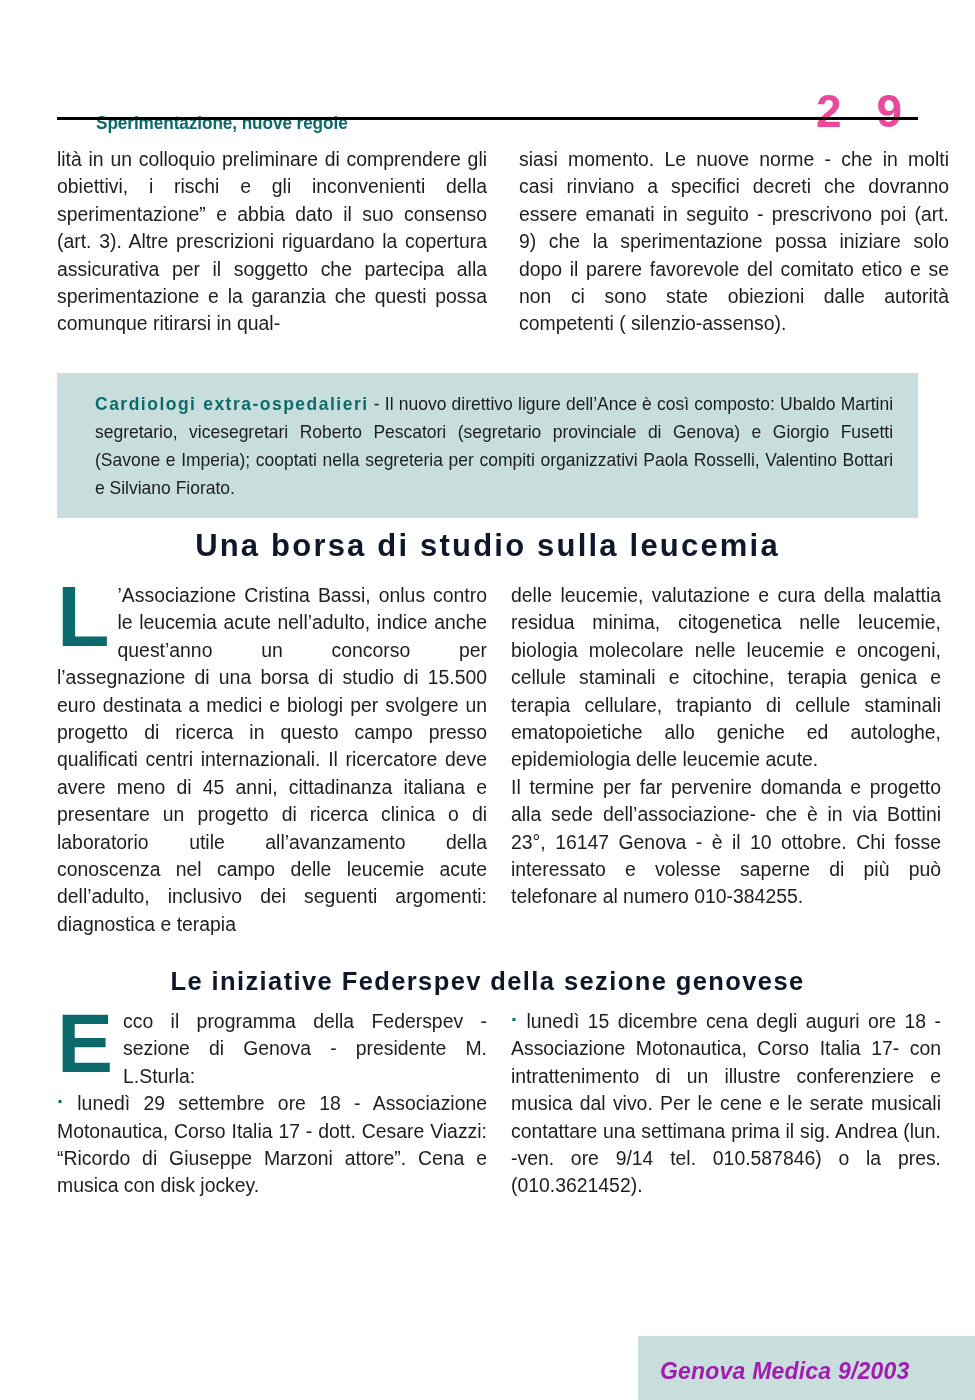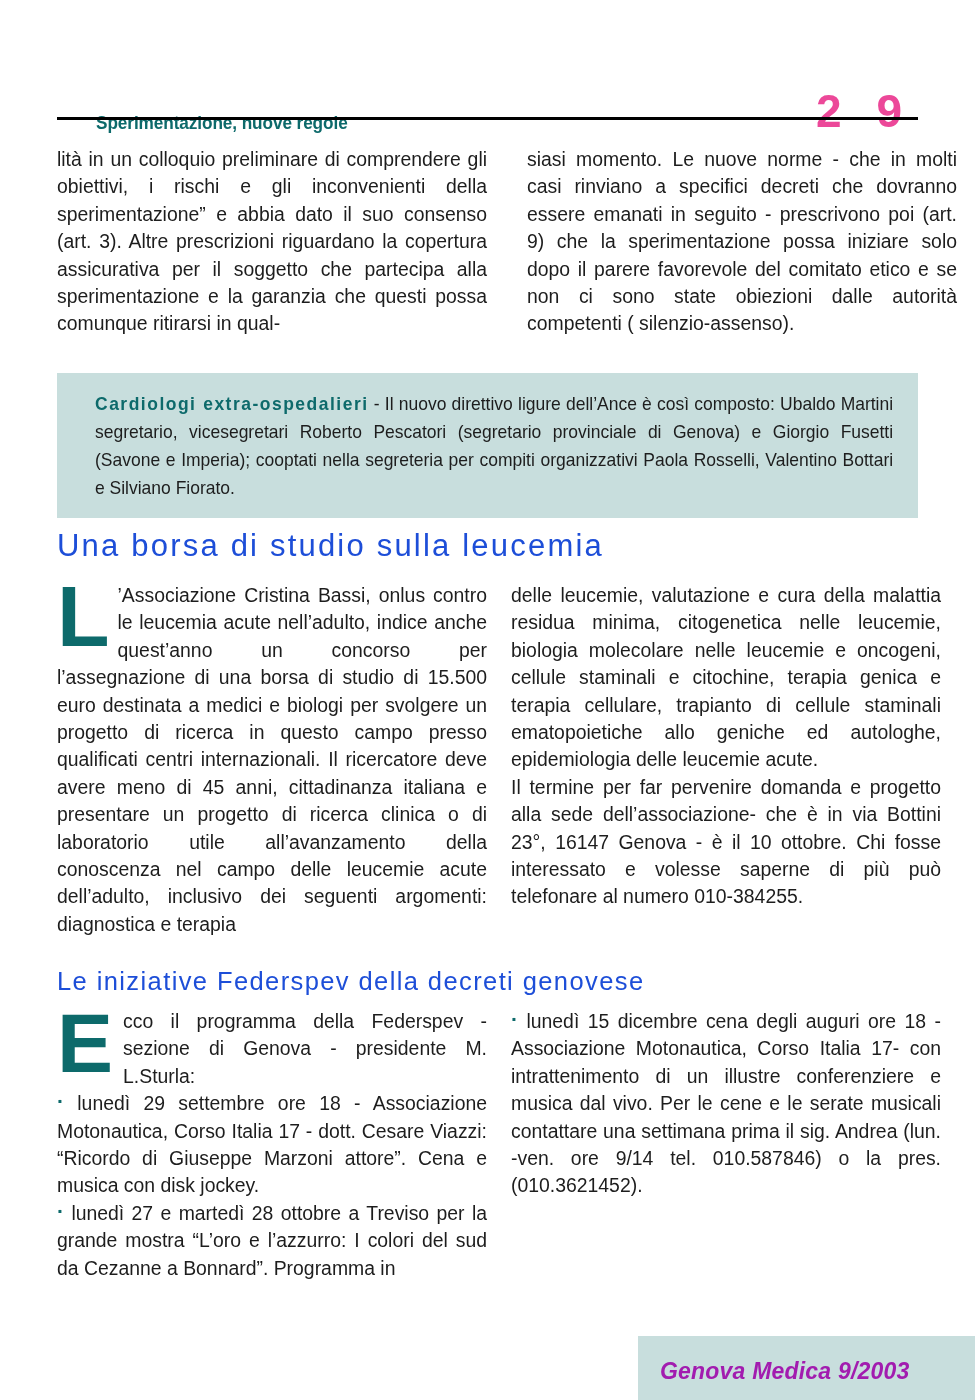--- a/index.html
+++ b/index.html
@@ -63,21 +63,21 @@
     background: #000000;
   }
 
   
   .cols {
     position: absolute;
     left: 57px;
     right: 57px;
     top: 146px;
     display: flex;
-    gap: 12px;
+    gap: 4px;
   }
   .col {
     width: 430px;
     flex: 0 0 430px;
   }
   .col.right { margin-left: 28px; }
 
   p.body {
     margin: 0;
     font-size: 19.4px;
@@ -112,22 +112,23 @@
     color: #0d6a6b;
     font-weight: bold;
     letter-spacing: 1.6px;
   }
 
   
   .section-title {
     position: absolute;
     left: 57px;
     right: 57px;
-    color: #1d4ed8;
-    font-weight: normal;
+    text-align: center;
+    color: #0f172a;
+    font-weight: bold;
     white-space: nowrap;
   }
   #title-leucemia {
     top: 528px;
     font-size: 31px;
     letter-spacing: 2.2px;
   }
   #title-federspev {
     top: 967px;
     font-size: 25.5px;
@@ -228,28 +229,27 @@
       <div class="col left">
         <p class="body"><span class="dropcap">L</span><span>’Associazione Cristina Bassi, onlus contro le leucemia acute nell’adulto, indice anche quest’anno un concorso per l’assegnazione di una borsa di studio di 15.500 euro destinata a medici e biologi per svolgere un progetto di ricerca in questo campo presso qualificati centri internazionali. Il ricercatore deve avere meno di 45 anni, cittadinanza italiana e presentare un progetto di ricerca clinica o di laboratorio utile all’avanzamento della conoscenza nel campo delle leucemie acute dell’adulto, inclusivo dei seguenti argomenti: diagnostica e terapia</span></p>
       </div>
       <div class="col right">
         <p class="body">delle leucemie, valutazione e cura della malattia residua minima, citogenetica nelle leucemie, biologia molecolare nelle leucemie e oncogeni, cellule staminali e citochine, terapia genica e terapia cellulare, trapianto di cellule staminali ematopoietiche allo geniche ed autologhe, epidemiologia delle leucemie acute.</p>
         <p class="body">Il termine per far pervenire domanda e progetto alla sede dell’associazione- che è in  via Bottini 23°, 16147 Genova - è il 10 ottobre. Chi fosse interessato e volesse saperne di più può telefonare al numero 010-384255.</p>
       </div>
     </div>
   </div>
 
-  <div class="section-title" id="title-federspev">Le iniziative Federspev della decreti genovese</div>
+  <div class="section-title" id="title-federspev">Le iniziative Federspev della sezione genovese</div>
 
   <div class="article" id="article-federspev">
     <div class="cols2">
       <div class="col left">
         <p class="body"><span class="dropcap">E</span><span>cco il programma della Federspev - sezione di Genova - presidente M. L.Sturla:</span></p>
         <p class="body"><span class="bullet">·</span> <span>lunedì 29 settembre ore 18 - Associazione Motonautica, Corso Italia 17 - dott. Cesare Viazzi: “Ricordo di Giuseppe Marzoni attore”. Cena e musica con disk jockey.</span></p>
-        <p class="body"><span class="bullet">·</span> <span>lunedì 27 e martedì 28 ottobre a Treviso per la grande mostra “L’oro e l’azzurro: I colori del sud da Cezanne a Bonnard”. Programma in</span></p>
       </div>
       <div class="col right">
         <p class="body"><span class="bullet">·</span> <span>lunedì 15 dicembre cena degli auguri ore 18 - Associazione Motonautica, Corso Italia 17- con intrattenimento di un illustre conferenziere e musica dal vivo. Per le cene e le serate musicali contattare una settimana prima il sig. Andrea (lun. -ven. ore 9/14 tel. 010.587846) o la pres. (010.3621452).</span></p>
       </div>
     </div>
   </div>
 
   <div class="footer-box">
     <div class="footer-text">Genova Medica 9/2003</div>
   </div>

